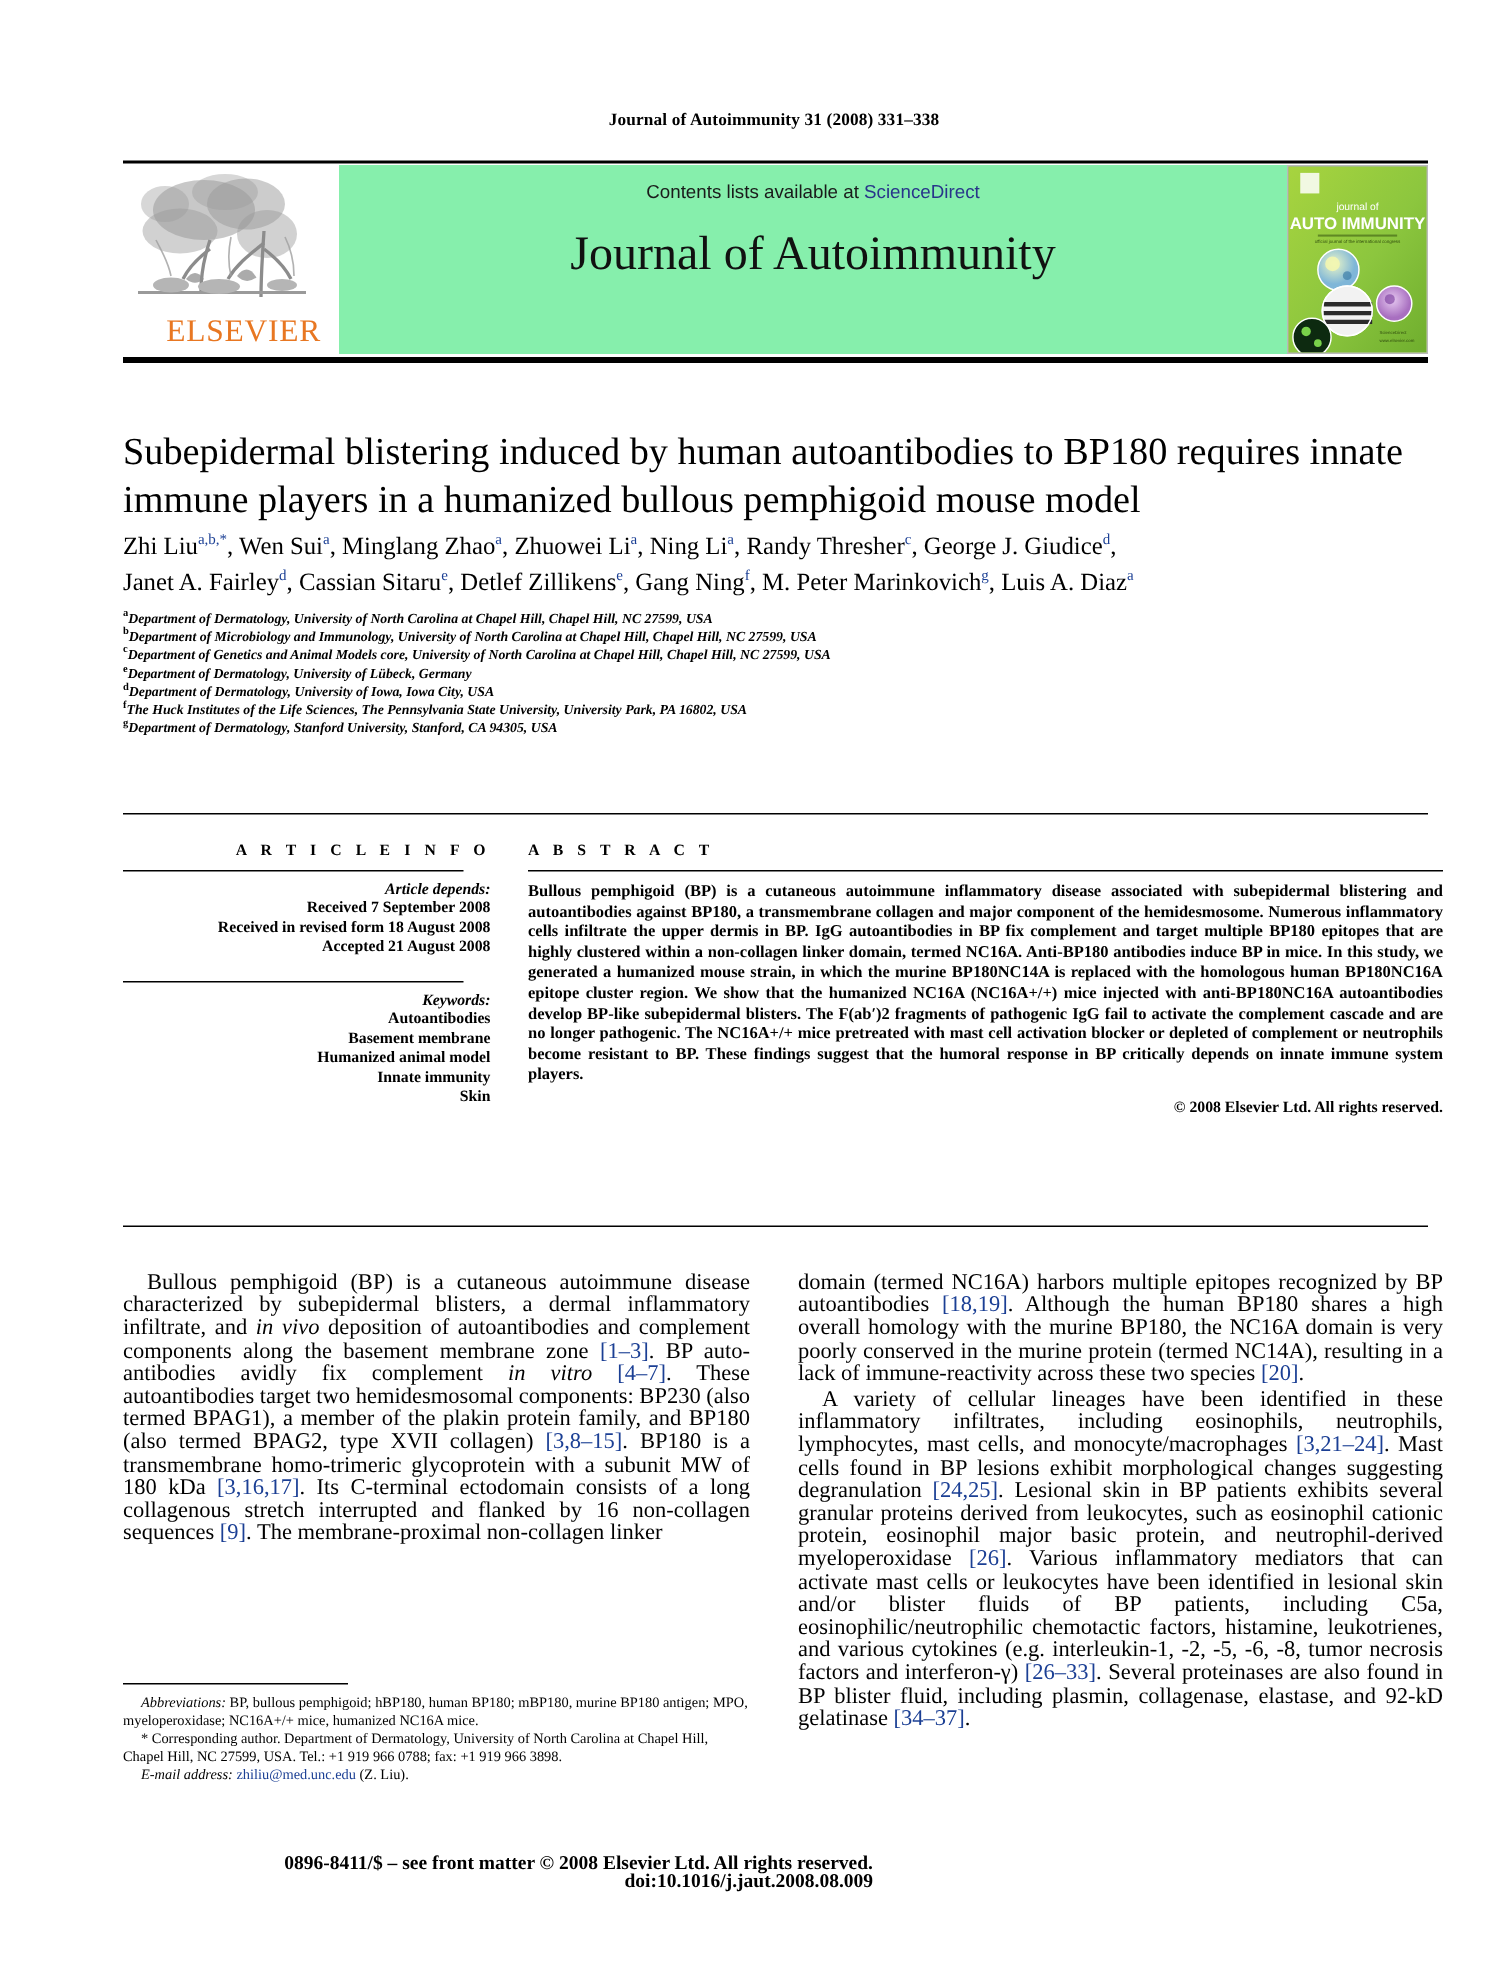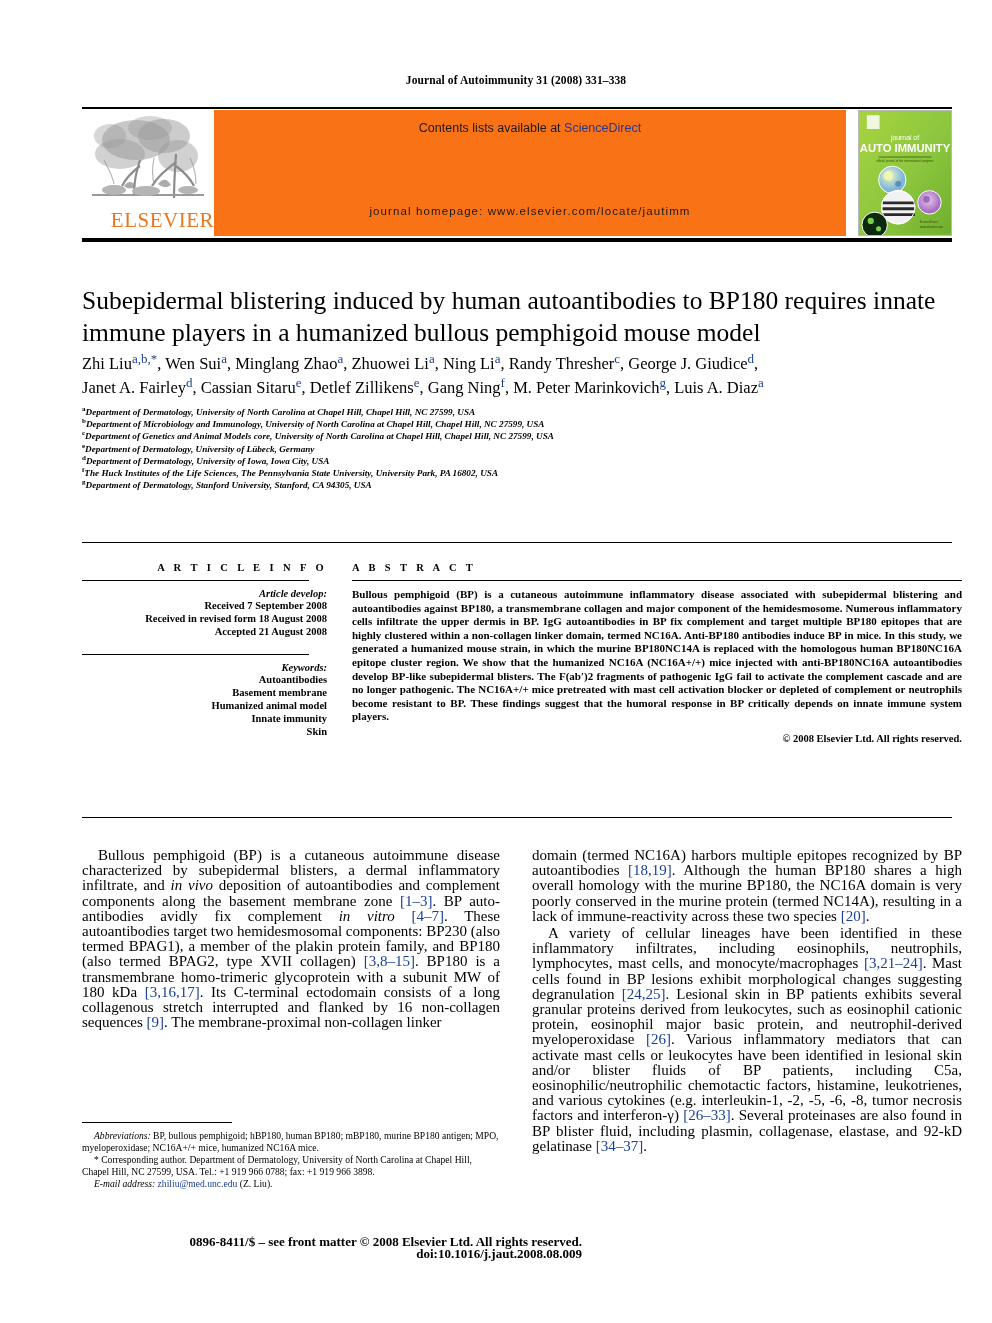--- a/index.html
+++ b/index.html
@@ -67,24 +67,24 @@
     width: 132px;
     text-align: right;
     font-family: "Liberation Serif", serif;
     font-size: 21px;
     font-weight: normal;
     letter-spacing: .5px;
     color: #E87722;
   }
   .masthead-centre {
     position: absolute;
-    left: 132px; top: 0;
+    left: 144px; top: 0;
     width: 632px;
     height: 126px;
-    background: #f97316;
+    background: #86efac;
   }
   .contents-line {
     position: absolute;
     left: 0; top: 11px;
     width: 632px;
     text-align: center;
     font-family: "Liberation Sans", sans-serif;
     font-size: 12.5px;
     color: #1a1a1a;
   }
@@ -139,21 +139,21 @@
     color: #000;
   }
   .authors {
     position: absolute;
     left: 62px; top: 352px;
     width: 880px;
     font-size: 16.5px;
     line-height: 23.5px;
   }
   .authors sup, .sup {
-    font-size: 13px;
+    font-size: 10px;
     color: #1b3f94;
     vertical-align: super;
     line-height: 0;
   }
   .affiliations {
     position: absolute;
     left: 62px; top: 406px;
     width: 880px;
     font-size: 9.2px;
     line-height: 12.2px;
@@ -331,21 +331,21 @@
             <path d="M34 72 q6 -8 12 0 q-6 5 -12 0z"></path>
             <path d="M68 70 q7 -9 13 1 q-7 5 -13 -1z"></path>
           </g>
         </svg>
       </div>
       <div class="elsevier-word">ELSEVIER</div>
     </div>
 
     <div class="masthead-centre">
       <div class="contents-line"><span>Contents lists available at </span><span class="sd">ScienceDirect</span></div>
-      <div class="homepage-line">journal homepage: www.elsevier.com/locate/jautimm</div>
+      <div class="journal-title-big">Journal of Autoimmunity</div>
     </div>
 
     <div class="cover-thumb">
       <svg viewBox="0 0 94 126" width="92" height="124" aria-hidden="true">
         <defs>
           <linearGradient id="cg" x1="0" y1="0" x2="1" y2="1">
             <stop offset="0%" stop-color="#a7d43f"></stop>
             <stop offset="55%" stop-color="#8cc63e"></stop>
             <stop offset="100%" stop-color="#6fae2e"></stop>
           </linearGradient>
@@ -402,21 +402,21 @@
       <div class="aff"><sup>d</sup>Department of Dermatology, University of Iowa, Iowa City, USA</div>
       <div class="aff"><sup>f</sup>The Huck Institutes of the Life Sciences, The Pennsylvania State University, University Park, PA 16802, USA</div>
       <div class="aff"><sup>g</sup>Department of Dermatology, Stanford University, Stanford, CA 94305, USA</div>
     </div>
 
   <div class="rule-info-top"></div>
 
   <div class="info-col">
     <div class="sec-head">A R T I C L E  I N F O</div>
     <div class="hr-thin"></div>
-    <div class="info-label">Article develop:</div>
+    <div class="info-label">Article depends:</div>
     <div class="info-line" id="history">
         <div>Received 7 September 2008</div>
         <div>Received in revised form 18 August 2008</div>
         <div>Accepted 21 August 2008</div>
       </div>
     <div class="hr-thin" style="margin-top:16px;"></div>
     <div class="info-label">Keywords:</div>
     <div class="info-line" id="keywords">
         <div>Autoantibodies</div>
         <div>Basement membrane</div>

